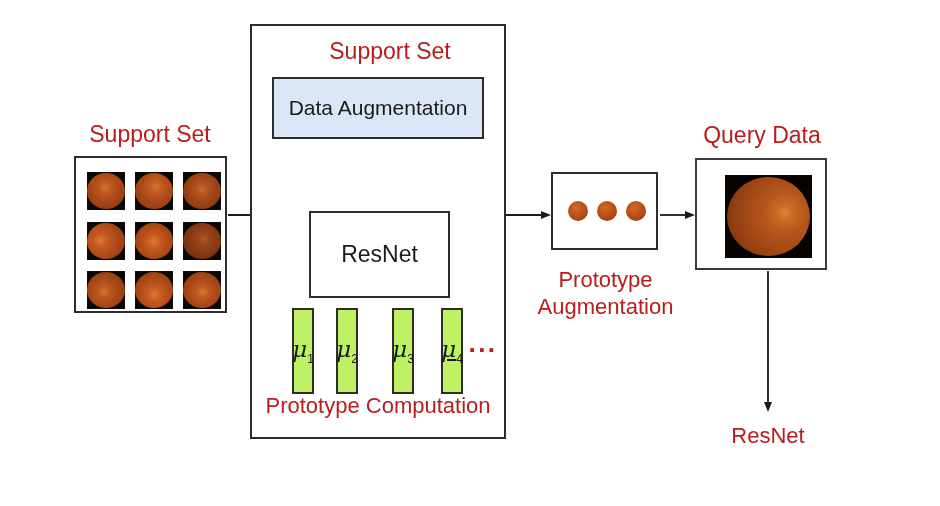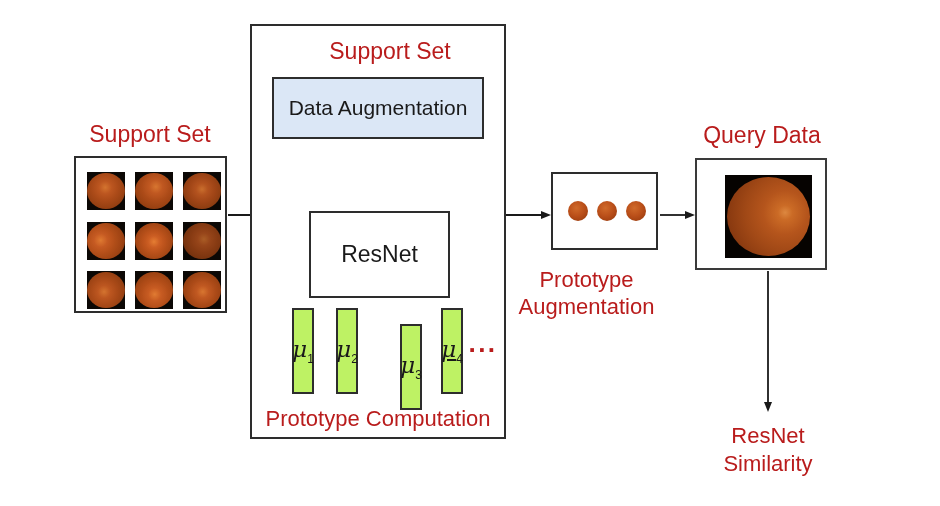--- a/index.html
+++ b/index.html
@@ -128,44 +128,43 @@
   <div class="box" id="resnet-box">
     <span>ResNet</span>
   </div>
 
   <div class="mu-bar" style="left:292px;">
     <span class="mu"><span>μ</span><sub>1</sub></span>
   </div>
   <div class="mu-bar" style="left:336px;">
     <span class="mu"><span>μ</span><sub>2</sub></span>
   </div>
-  <div class="mu-bar" style="left:400px;margin-top:16px;">
+  <div class="mu-bar" style="left:392px;">
     <span class="mu"><span>μ</span><sub>3</sub></span>
   </div>
   <div class="mu-bar" style="left:441px;text-decoration:underline;">
     <span class="mu"><span>μ</span><sub>4</sub></span>
   </div>
   <div class="abs label" id="mu-ellipsis">···</div>
 
-  <div class="abs label" style="left:250px;top:406px;width:256px;font-size:22px;">Prototype Computation</div>
+  <div class="abs label" style="left:250px;top:393px;width:256px;font-size:22px;">Prototype Computation</div>
 
   <div class="box" id="proto-box">
     <span class="proto-dot" style="left:15px;"></span>
     <span class="proto-dot" style="left:44px;"></span>
     <span class="proto-dot" style="left:73px;"></span>
   </div>
-  <div class="abs label" style="left:511px;top:266px;width:151px;font-size:22px;line-height:27px;">
+  <div class="abs label" style="left:530px;top:266px;width:151px;font-size:22px;line-height:27px;">
     <div>Prototype</div>
     <div>Augmentation</div>
   </div>
 
   <div class="abs label" style="left:682px;top:122px;width:160px;font-size:23px;">Query Data</div>
   <div class="box" id="query-box"></div>
   <div class="abs" id="query-img">
     <div id="query-fundus"></div>
   </div>
 
   <div class="abs label" style="left:688px;top:422px;width:160px;font-size:22px;line-height:28px;">
     <div>ResNet</div>
-    <div>Similarity</div>
   </div>
 
 </div>
 
 </body></html>

